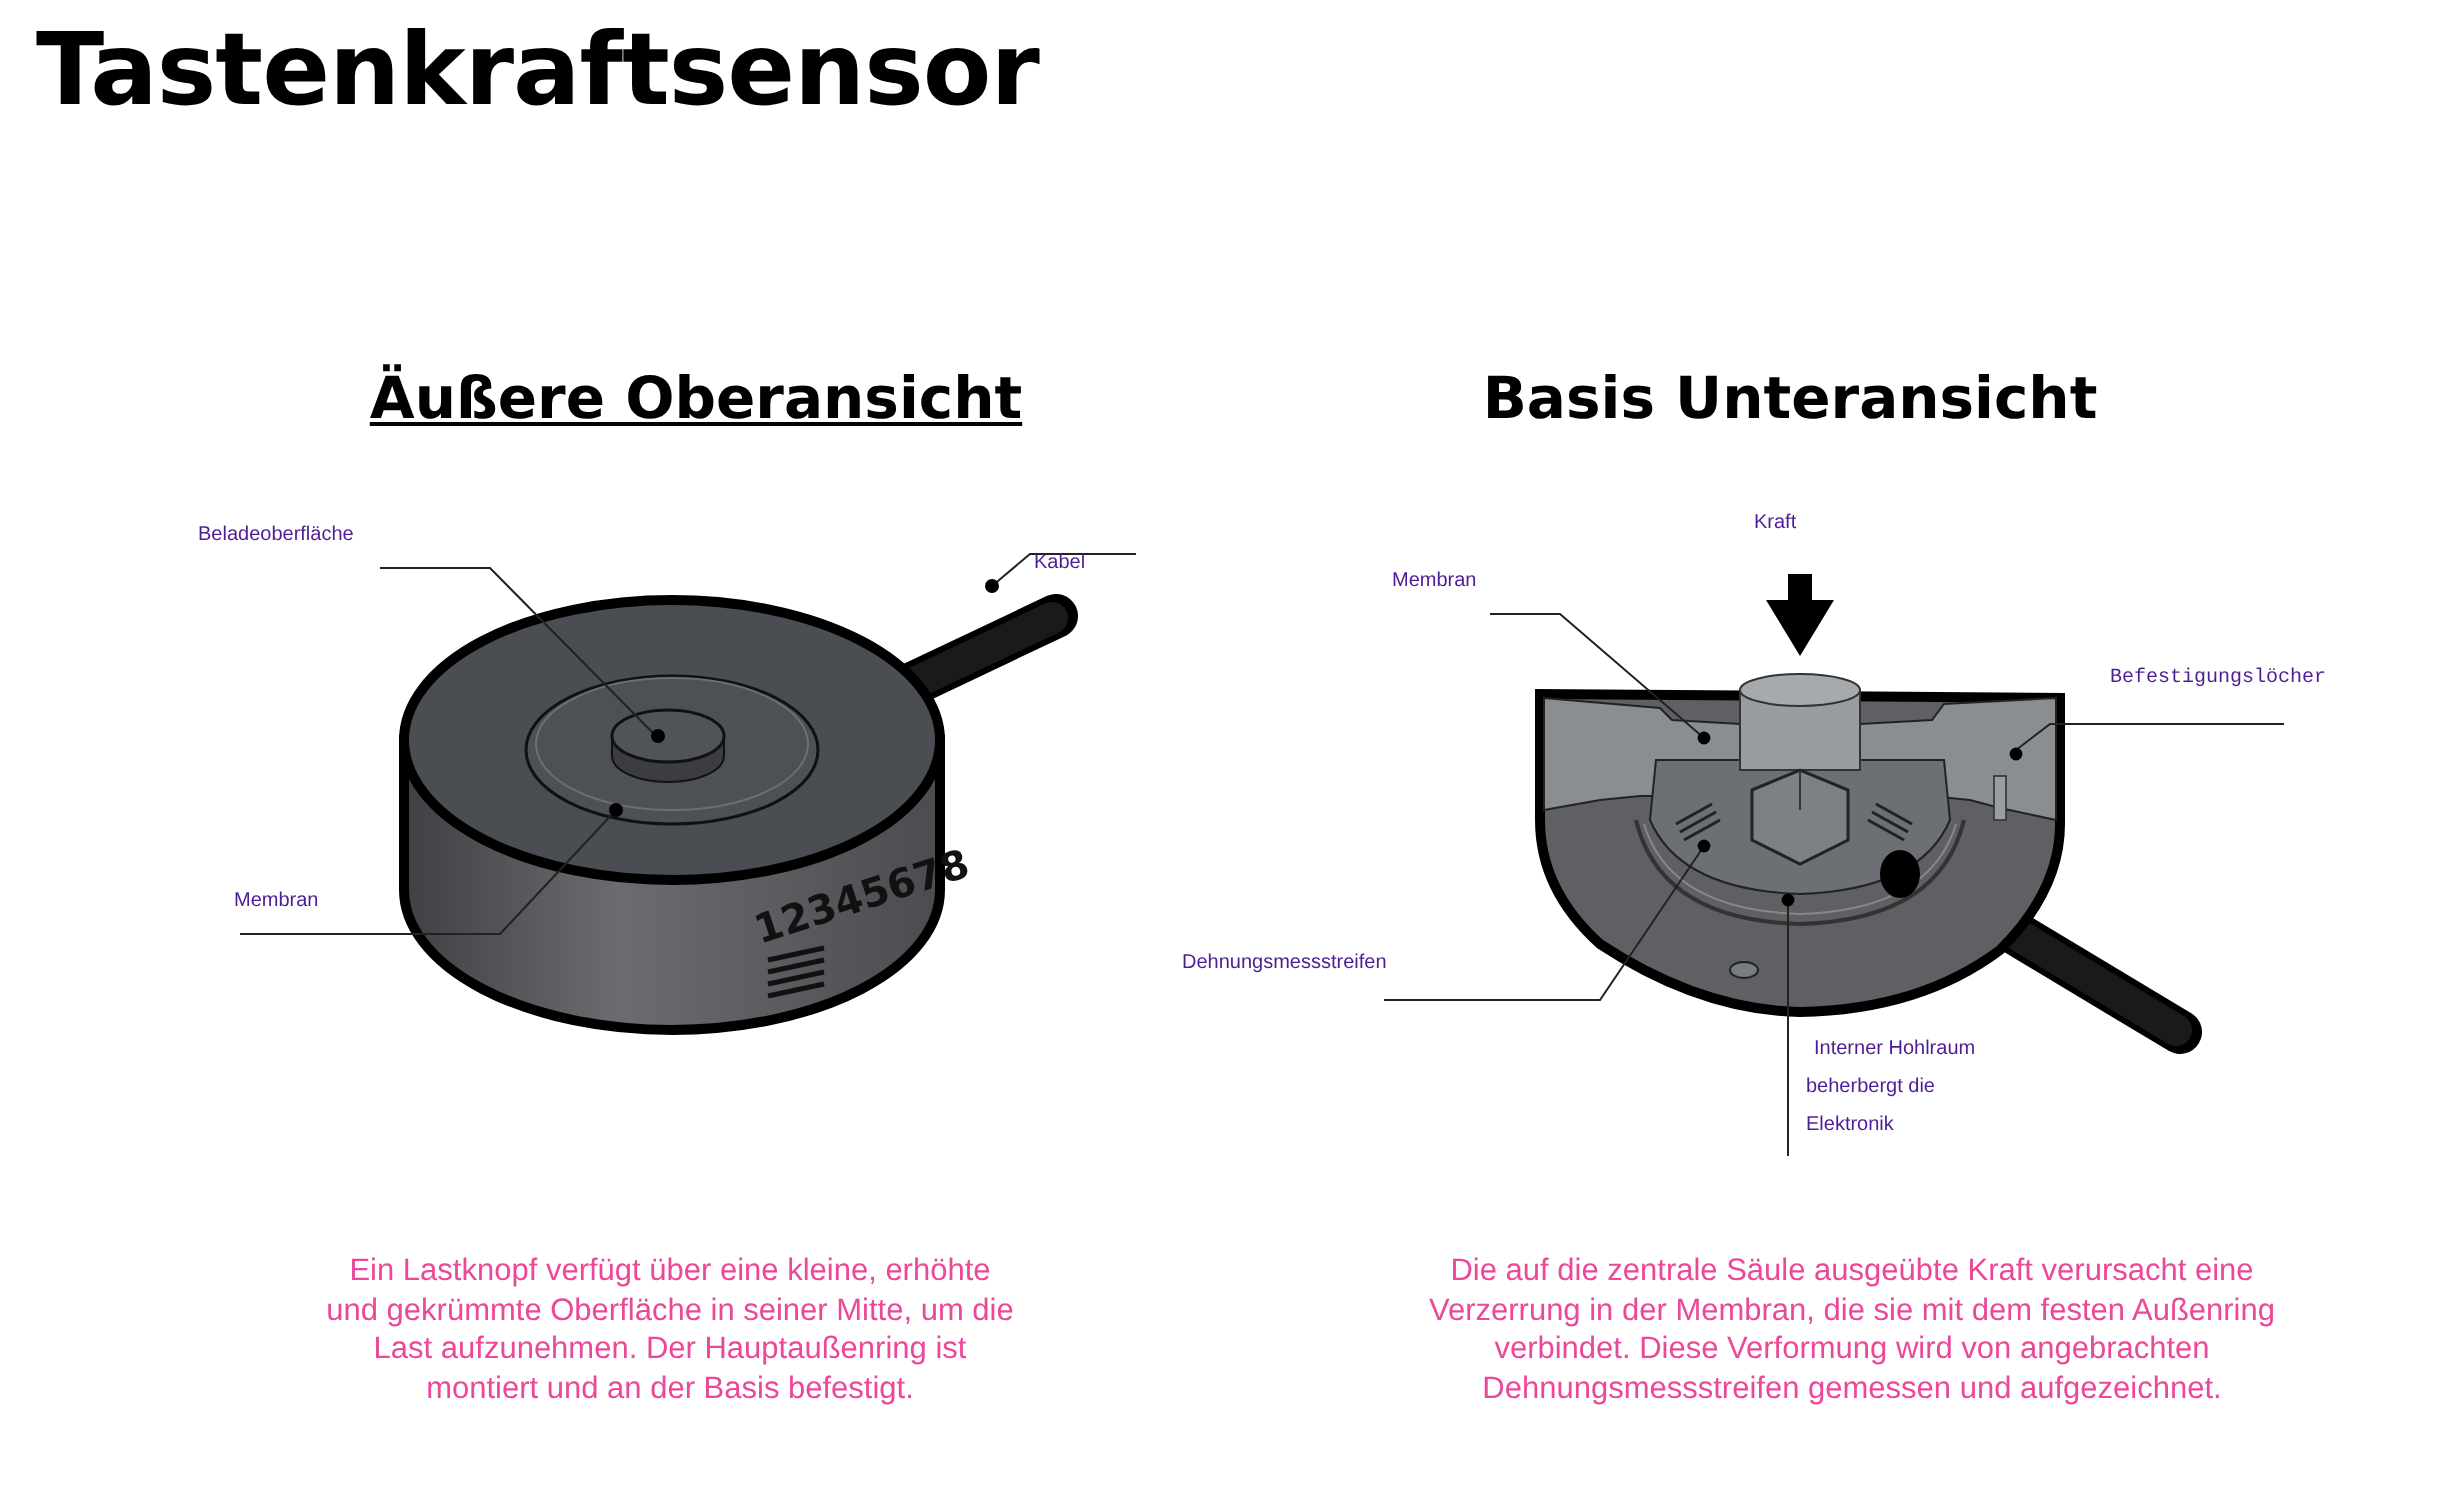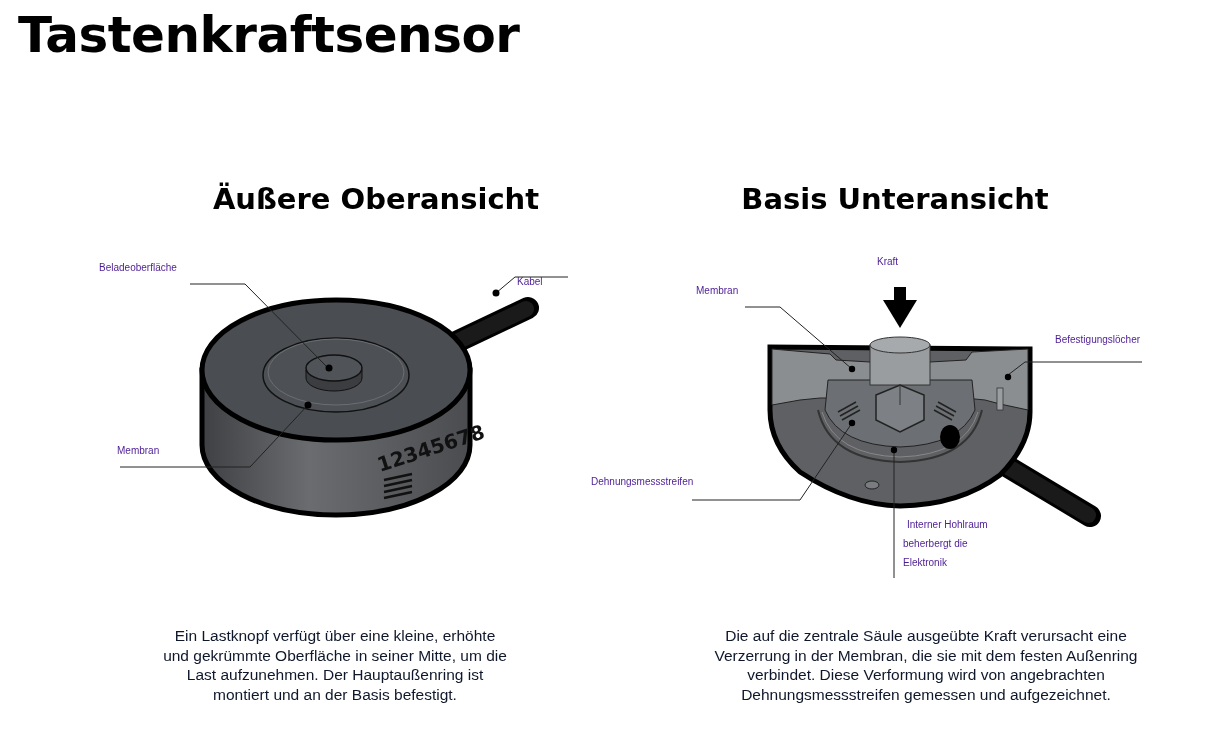--- a/index.html
+++ b/index.html
@@ -1,28 +1,28 @@
 <!DOCTYPE html>
 <html><head>
 <meta charset="utf-8">
 <style>
   html,body{margin:0;padding:0;background:#fff;}
   body{width:1220px;height:748px;position:relative;overflow:hidden;font-family:"DejaVu Sans",sans-serif;color:#000;}
   .title{position:absolute;left:18px;top:6px;font-size:50px;font-weight:bold;letter-spacing:-0.5px;}
   .subtitle{position:absolute;font-size:29px;font-weight:bold;text-align:center;width:560px;}
   .lbl{position:absolute;font-family:"Liberation Sans",sans-serif;font-size:10px;color:#4c1d95;white-space:nowrap;}
-  .desc{position:absolute;font-family:"Liberation Sans",sans-serif;font-size:15.5px;line-height:19.6px;text-align:center;color:#0f172a;}
+  .desc{position:absolute;font-family:"Liberation Sans",sans-serif;font-size:15.5px;line-height:19.6px;text-align:center;color:#ec4899;}
   svg{position:absolute;left:0;top:0;}
 </style>
 </head>
 <body>
 
 <div class="title">Tastenkraftsensor</div>
 
-<div class="subtitle" style="left:96px;top:182px;">Äußere Oberansicht</div>
+<div class="subtitle" style="left:68px;top:182px;text-decoration:underline;">Äußere Oberansicht</div>
 <div class="subtitle" style="left:615px;top:182px;">Basis Unteransicht</div>
 
 <svg width="1220" height="748">
   <defs>
     <linearGradient id="side" x1="0" x2="1" y1="0" y2="0">
       <stop offset="0" stop-color="#3e4043"></stop>
       <stop offset="0.4" stop-color="#6a6c6f"></stop>
       <stop offset="1" stop-color="#4a4c4f"></stop>
     </linearGradient>
     <linearGradient id="cutside" x1="0" x2="1" y1="0" y2="0">
@@ -114,20 +114,20 @@
     <circle cx="894" cy="450" r="3.2"></circle>
   </g>
 </svg>
 
 <div class="lbl" style="left:99px;top:262px;">Beladeoberfläche</div>
 <div class="lbl" style="left:517px;top:256px;margin-top:20px;">Kabel</div>
 <div class="lbl" style="left:117px;top:445px;">Membran</div>
 
 <div class="lbl" style="left:877px;top:256px;">Kraft</div>
 <div class="lbl" style="left:696px;top:285px;">Membran</div>
-<div class="lbl" style="left:1055px;top:334px;">Befestigungslöcher</div>
+<div class="lbl" style="left:1055px;top:334px;font-family:Liberation Mono, monospace;">Befestigungslöcher</div>
 <div class="lbl" style="left:591px;top:476px;">Dehnungsmessstreifen</div>
 <div class="lbl" style="left:907px;top:519px;text-align:right;">Interner Hohlraum</div>
 <div class="lbl" style="left:903px;top:538px;">beherbergt die</div>
 <div class="lbl" style="left:903px;top:557px;">Elektronik</div>
 
 <div class="desc" style="left:160px;top:626px;width:350px;">Ein Lastknopf verfügt über eine kleine, erhöhte und gekrümmte Oberfläche in seiner Mitte, um die Last aufzunehmen. Der Hauptaußenring ist montiert und an der Basis befestigt.</div>
 <div class="desc" style="left:712px;top:626px;width:428px;">Die auf die zentrale Säule ausgeübte Kraft verursacht eine Verzerrung in der Membran, die sie mit dem festen Außenring verbindet. Diese Verformung wird von angebrachten Dehnungsmessstreifen gemessen und aufgezeichnet.</div>
 
 </body></html>

